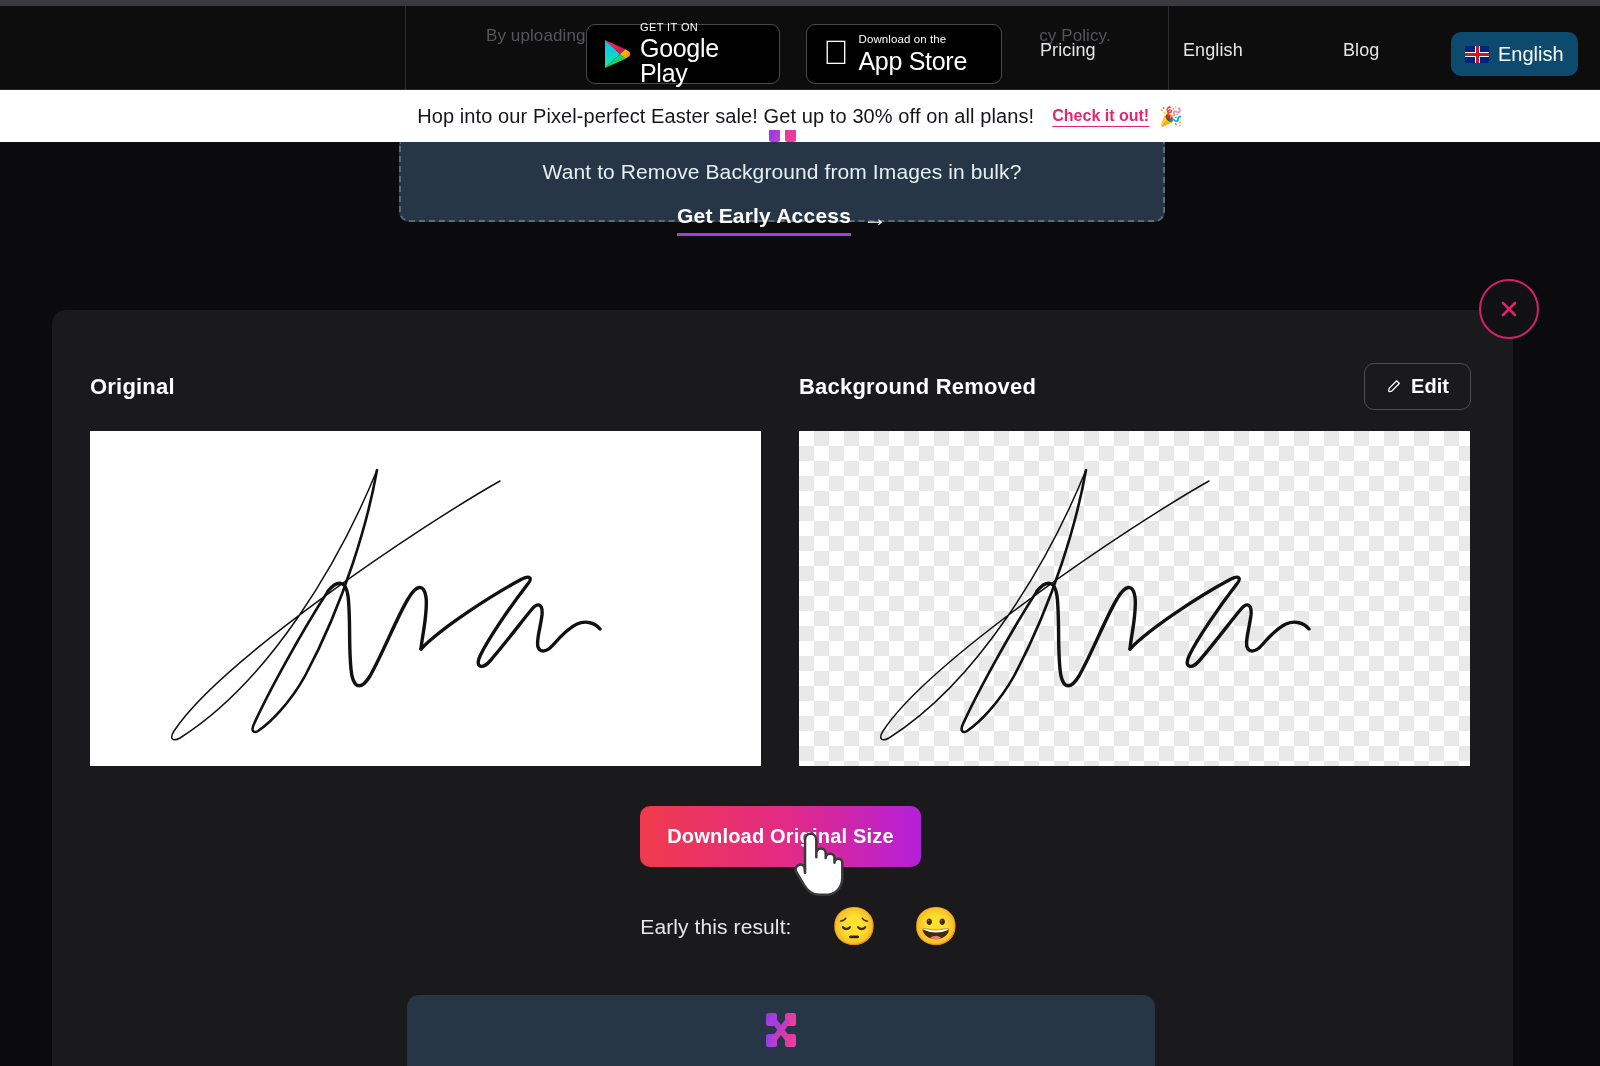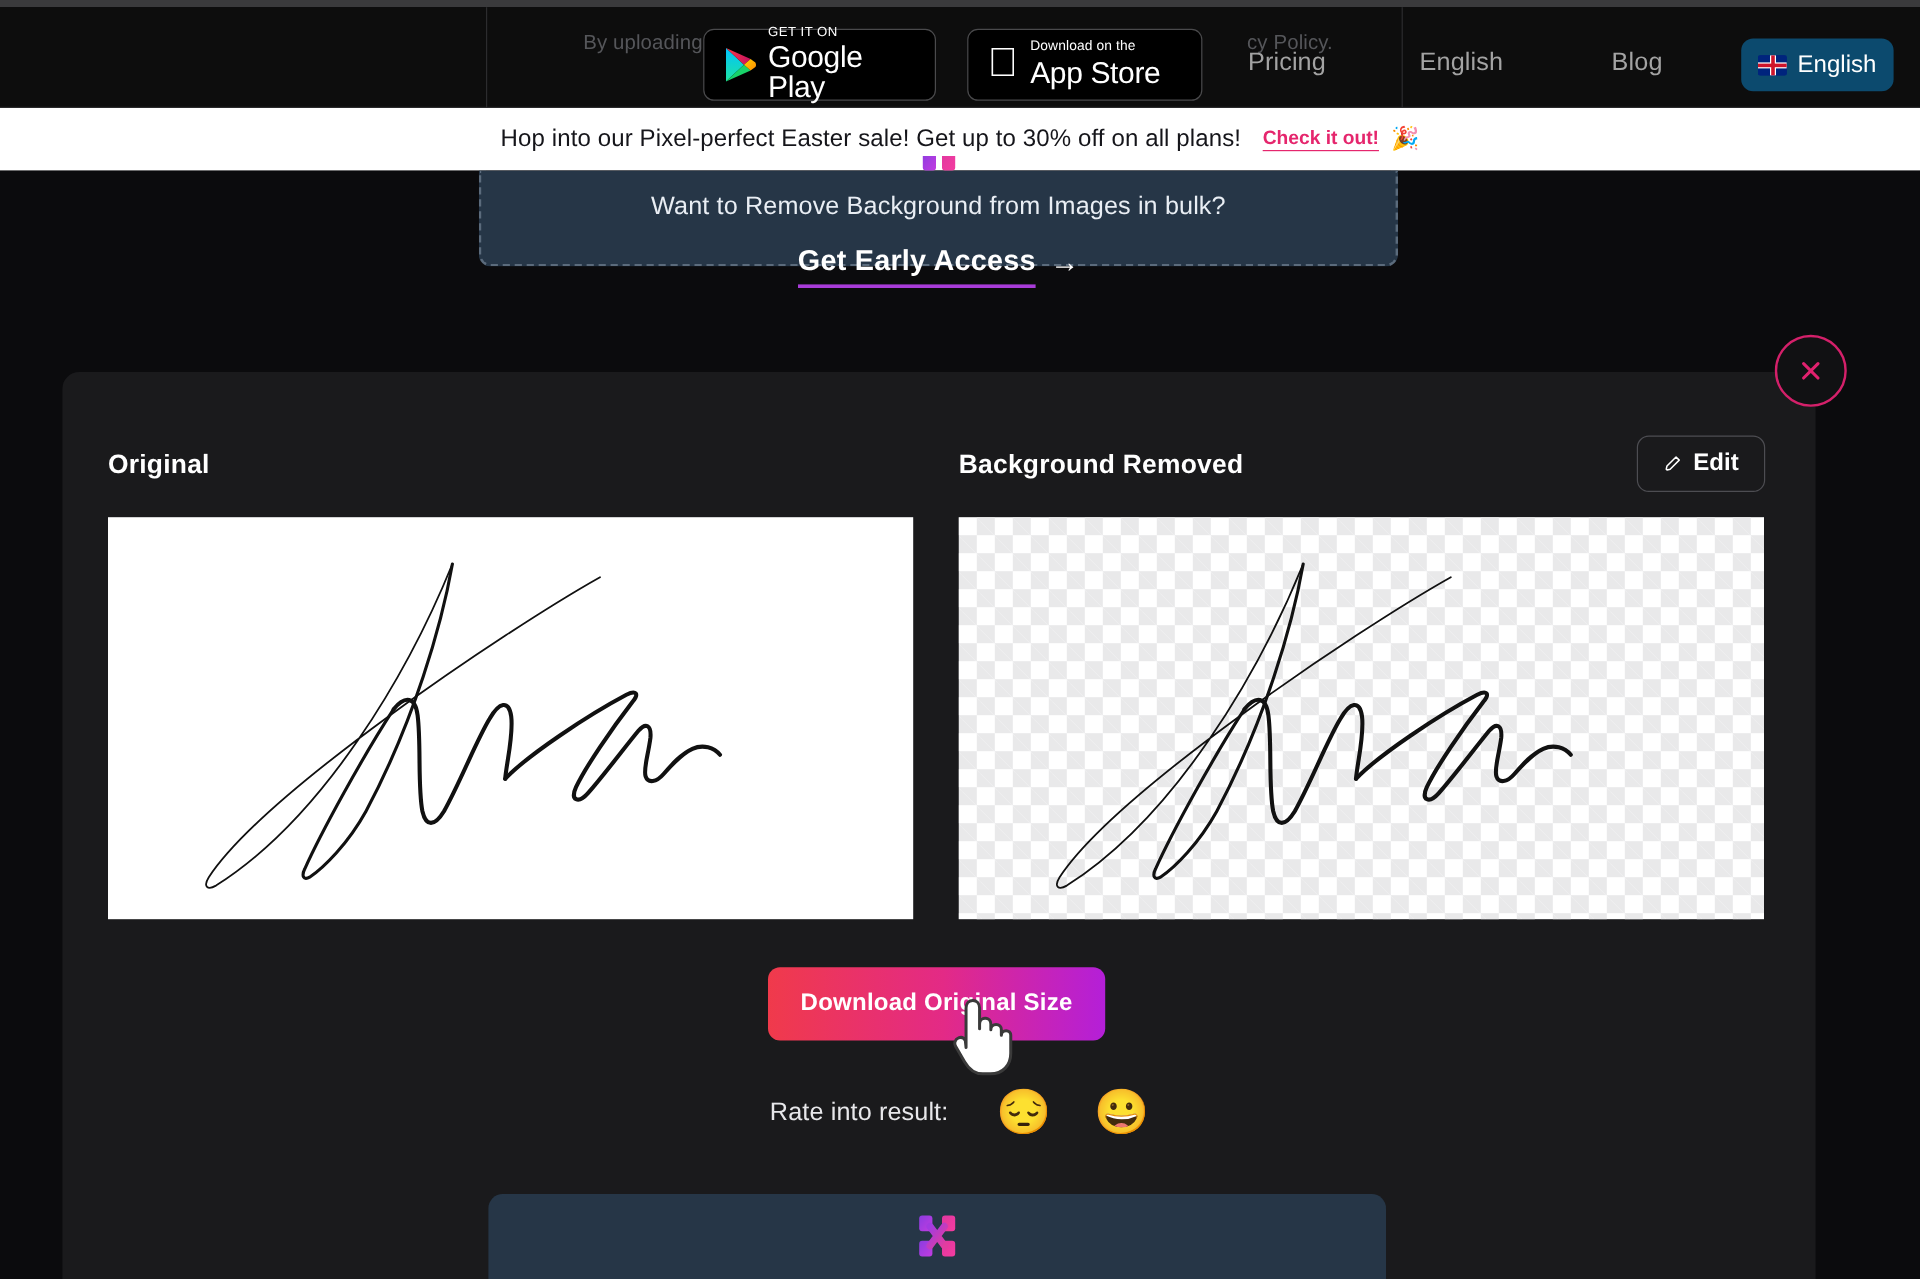--- a/index.html
+++ b/index.html
@@ -79,22 +79,22 @@
     font-family: "Liberation Sans", sans-serif;
   }
 
   .gp-tri { width: 26px; height: 30px; position: relative; flex: none; }
   .gp-tri svg { display: block; }
   .apple-glyph { font-size: 34px; color: #fff; line-height: 1; margin-top: -5px; flex: none; }
 
   .nav-link {
     position: absolute;
     top: 34px;
-    font-size: 21px;
-    color: #a3a3a3;
+    font-size: 18px;
+    color: #e5e5e5;
     letter-spacing: .1px;
     white-space: nowrap;
   }
   .nav-pricing  { left: 1040px; }
   .nav-features { left: 1183px; }
   .nav-blog     { left: 1343px; }
 
   .lang-pill {
     position: absolute;
     left: 1451px; top: 26px;
@@ -162,21 +162,21 @@
     font-size: 21px;
     color: #e9eef4;
     letter-spacing: .1px;
   }
   .bulk-link-wrap {
     position: absolute;
     left: 0; right: 0; top: 62px;
     display: flex; align-items: center; justify-content: center; gap: 12px;
   }
   .bulk-link {
-    font-size: 24px;
+    font-size: 21px;
     font-weight: bold;
     color: #ffffff;
     border-bottom: 3px solid #a83cd8;
     padding-bottom: 5px;
     cursor: pointer;
     letter-spacing: .2px;
   }
   .bulk-arrow { font-size: 24px; color: #fff; margin-bottom: 4px; }
 
   
@@ -464,21 +464,21 @@
       <path d="M13 30 L13 9 C13 6.5 14.6 5 16.6 5 C18.6 5 20.2 6.5 20.2 9 L20.2 20
                L20.2 17.5 C20.2 15.6 21.5 14.4 23.2 14.4 C24.9 14.4 26.2 15.6 26.2 17.5
                L26.2 20.5 C26.2 18.8 27.4 17.7 29 17.7 C30.6 17.7 31.8 18.8 31.8 20.5
                L31.8 23.5 C31.8 22 32.9 21 34.3 21 C35.7 21 36.8 22 36.8 23.5
                L36.8 33 C36.8 39.5 32.5 44 26 44 L22 44 C17.5 44 14.5 41.5 12.2 37.5
                L7.5 29.5 C6.4 27.6 7.2 25.6 9 24.9 C10.4 24.3 11.8 24.8 12.6 26.2 Z" fill="#ffffff" stroke="#3a3a3a" stroke-width="1.6" stroke-linejoin="round"></path>
     </svg>
   </span>
 
   <div class="rating-row">
-    <span class="rating-label">Rate into result:</span>
+    <span class="rating-label">Early this result:</span>
     <span class="rate-emoji">😔</span>
     <span class="rate-emoji second">😀</span>
   </div>
 
   <div class="bottom-card">
     <span class="bottom-icon">
       <svg viewBox="0 0 34 38" width="34" height="38">
         <defs>
           <linearGradient id="bx1" x1="0" y1="0" x2="1" y2="1">
             <stop offset="0" stop-color="#8b3ce0"></stop>

